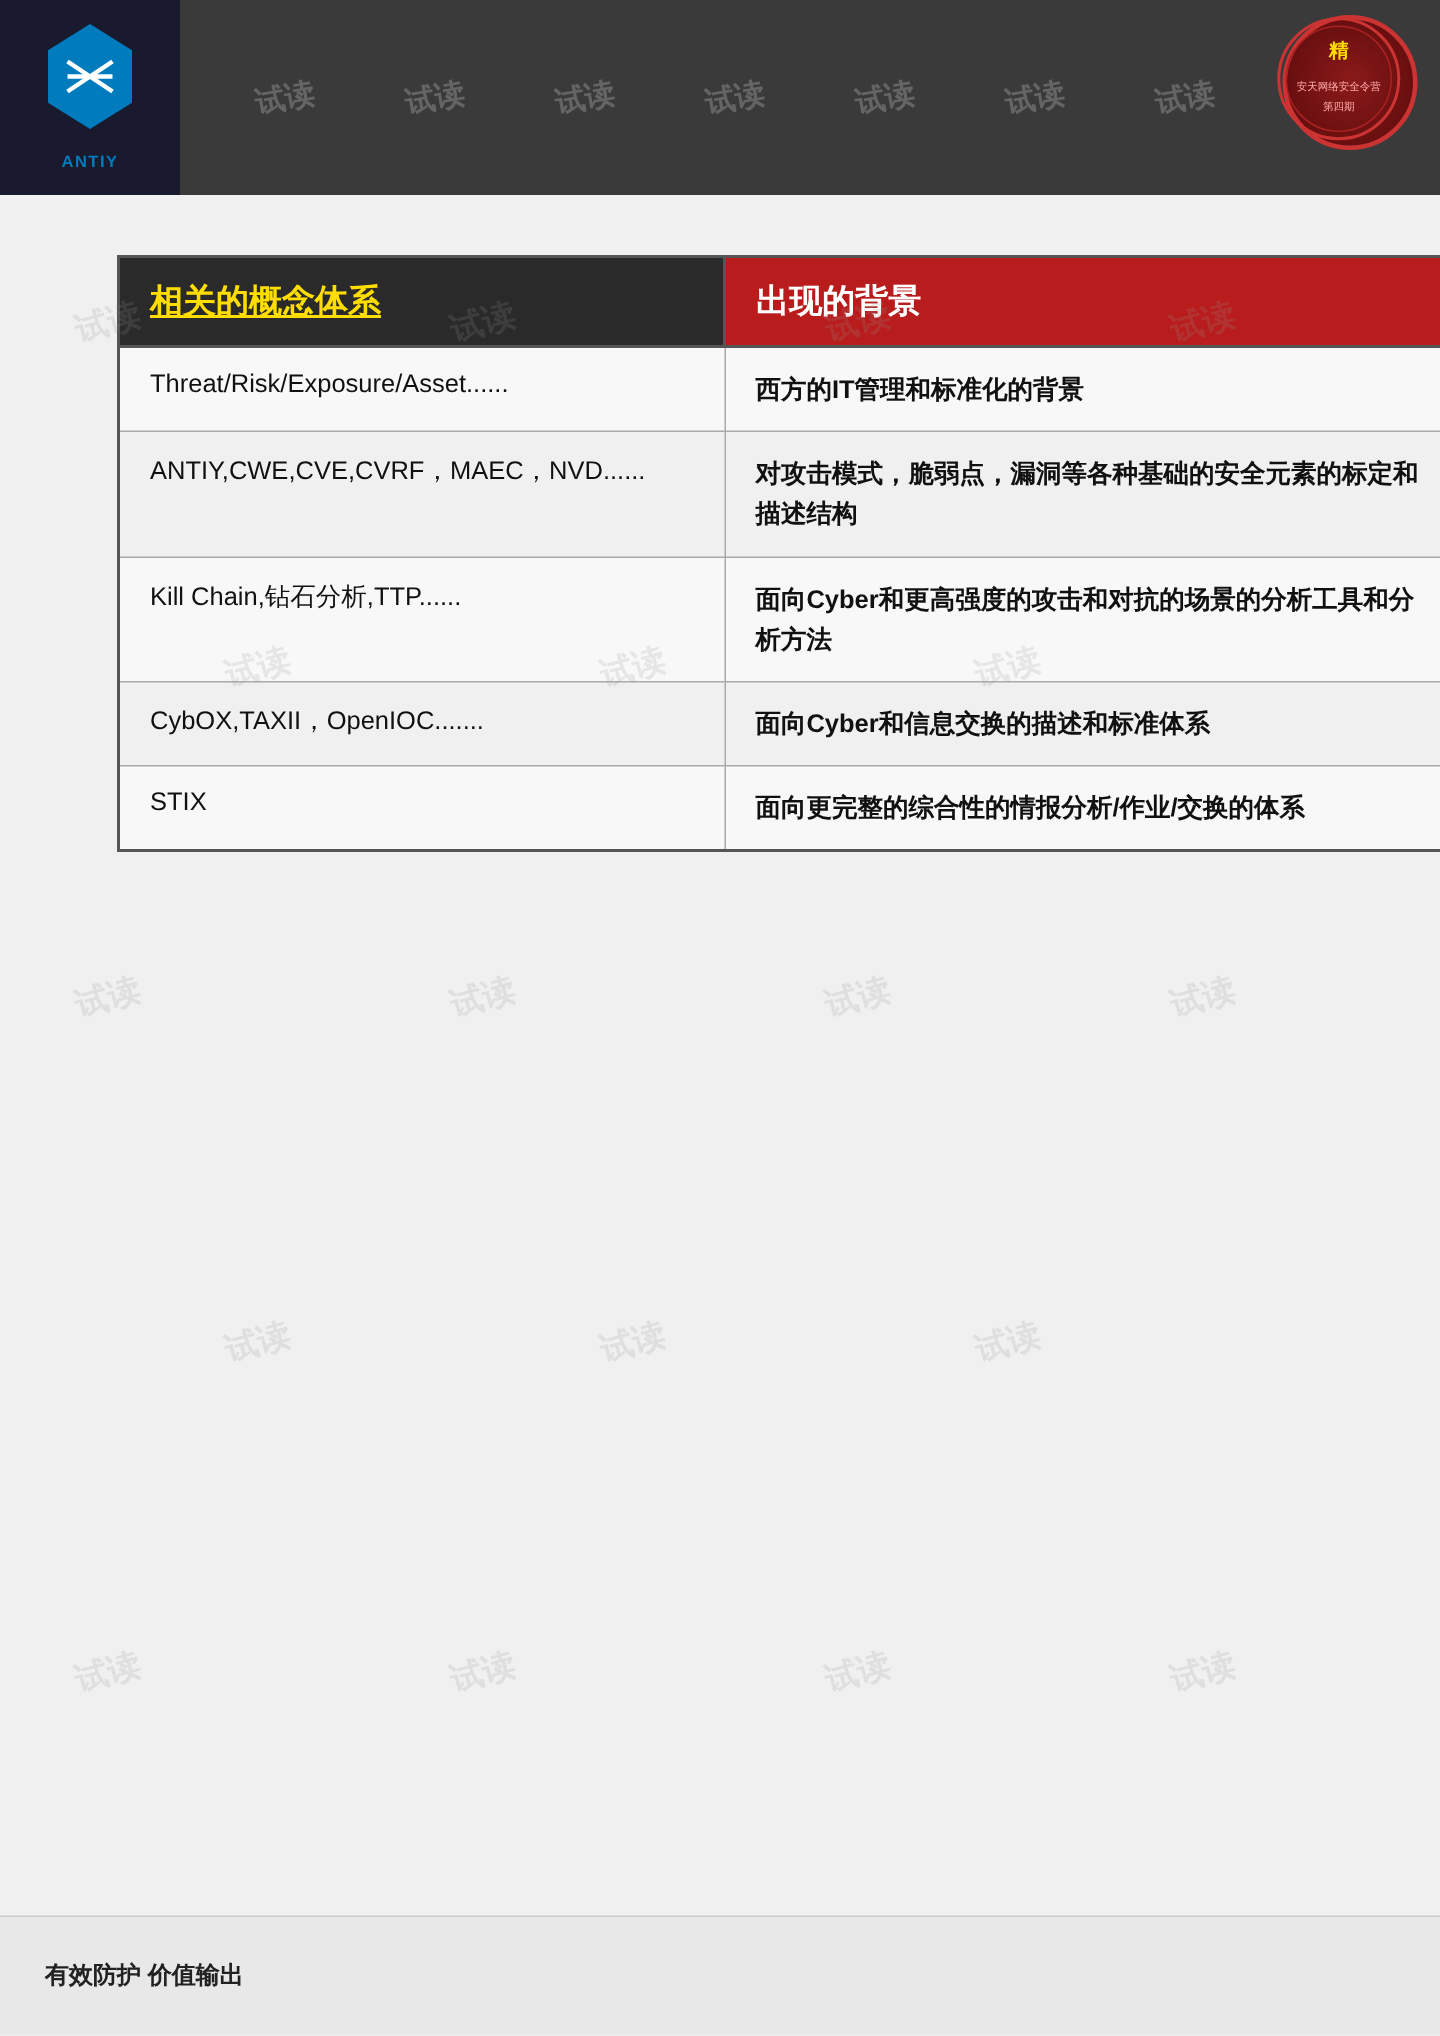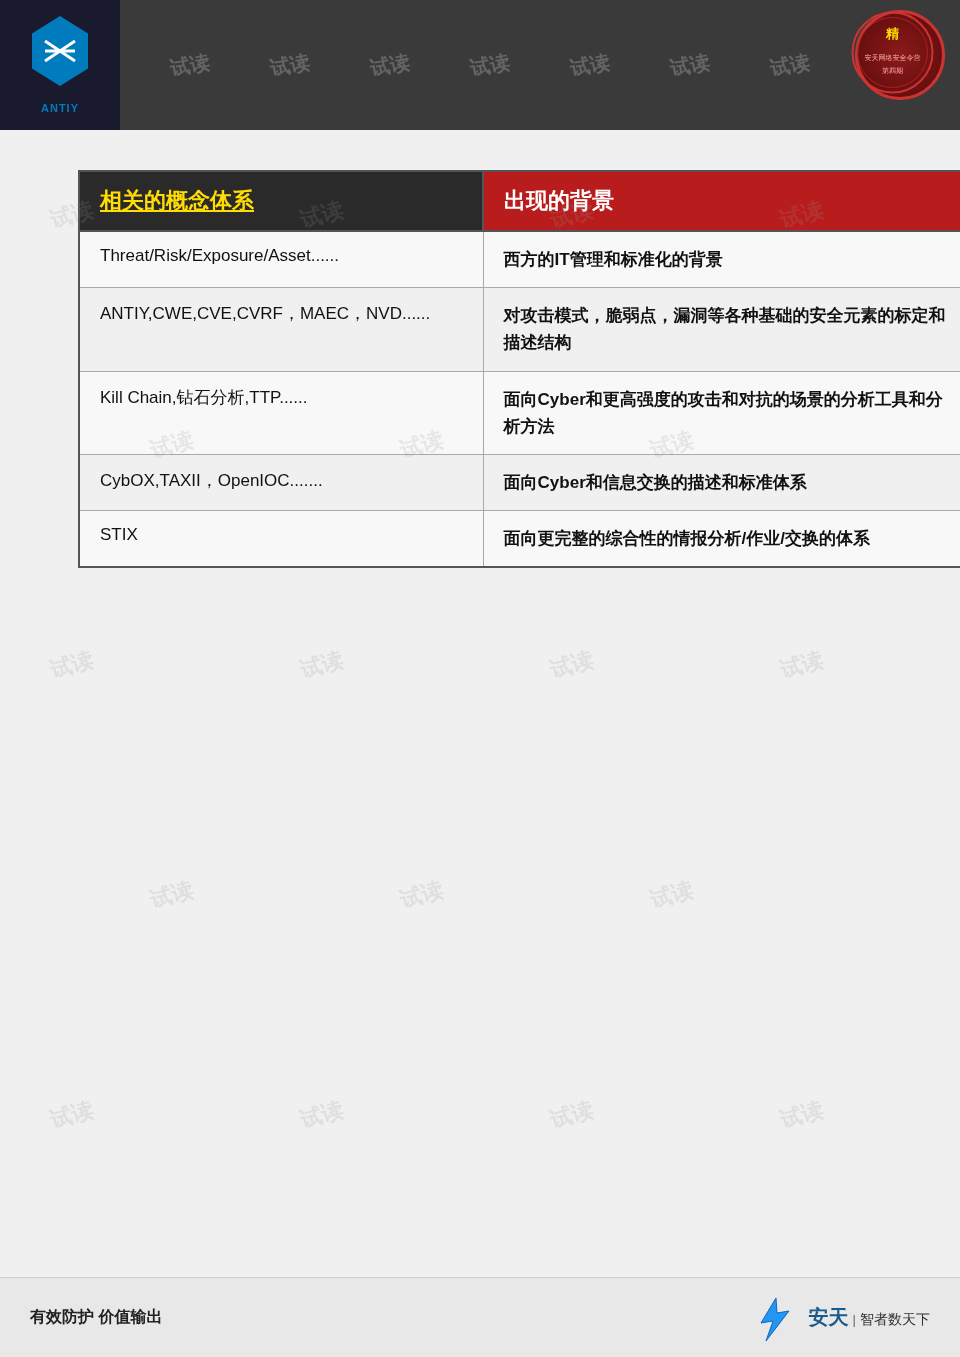--- a/index.html
+++ b/index.html
@@ -281,33 +281,20 @@
         <tr>
           <td>STIX</td>
           <td>面向更完整的综合性的情报分析/作业/交换的体系</td>
         </tr>
       </tbody>
   </table>
 </div>
 
 <div class="footer">
   <div class="footer-left">有效防护 价值输出</div>
-  <div class="footer-logo">
-    <svg class="footer-logo-icon" width="50" height="50" viewBox="0 0 50 50">
-
-      <polygon points="25,5 10,30 22,28 15,48 38,18 26,20" fill="#2196F3" stroke="#1565C0" stroke-width="1"></polygon>
-    </svg>
-    <div>
-      <div style="display:flex;align-items:baseline;gap:4px;">
-        <span class="footer-logo-text" style="color:#1a5a8a;font-size:20px;font-weight:bold;">安天</span>
-        <span style="color:#666;font-size:13px;">|</span>
-        <span class="footer-logo-sub">智者数天下</span>
-      </div>
-    </div>
-  </div>
 </div>
 
 <div class="watermark-layer">
   <span class="watermark-text" style="top:200px; left:50px;">试读</span>
   <span class="watermark-text" style="top:200px; left:300px;">试读</span>
   <span class="watermark-text" style="top:200px; left:550px;">试读</span>
   <span class="watermark-text" style="top:200px; left:780px;">试读</span>
   <span class="watermark-text" style="top:430px; left:150px;">试读</span>
   <span class="watermark-text" style="top:430px; left:400px;">试读</span>
   <span class="watermark-text" style="top:430px; left:650px;">试读</span>

